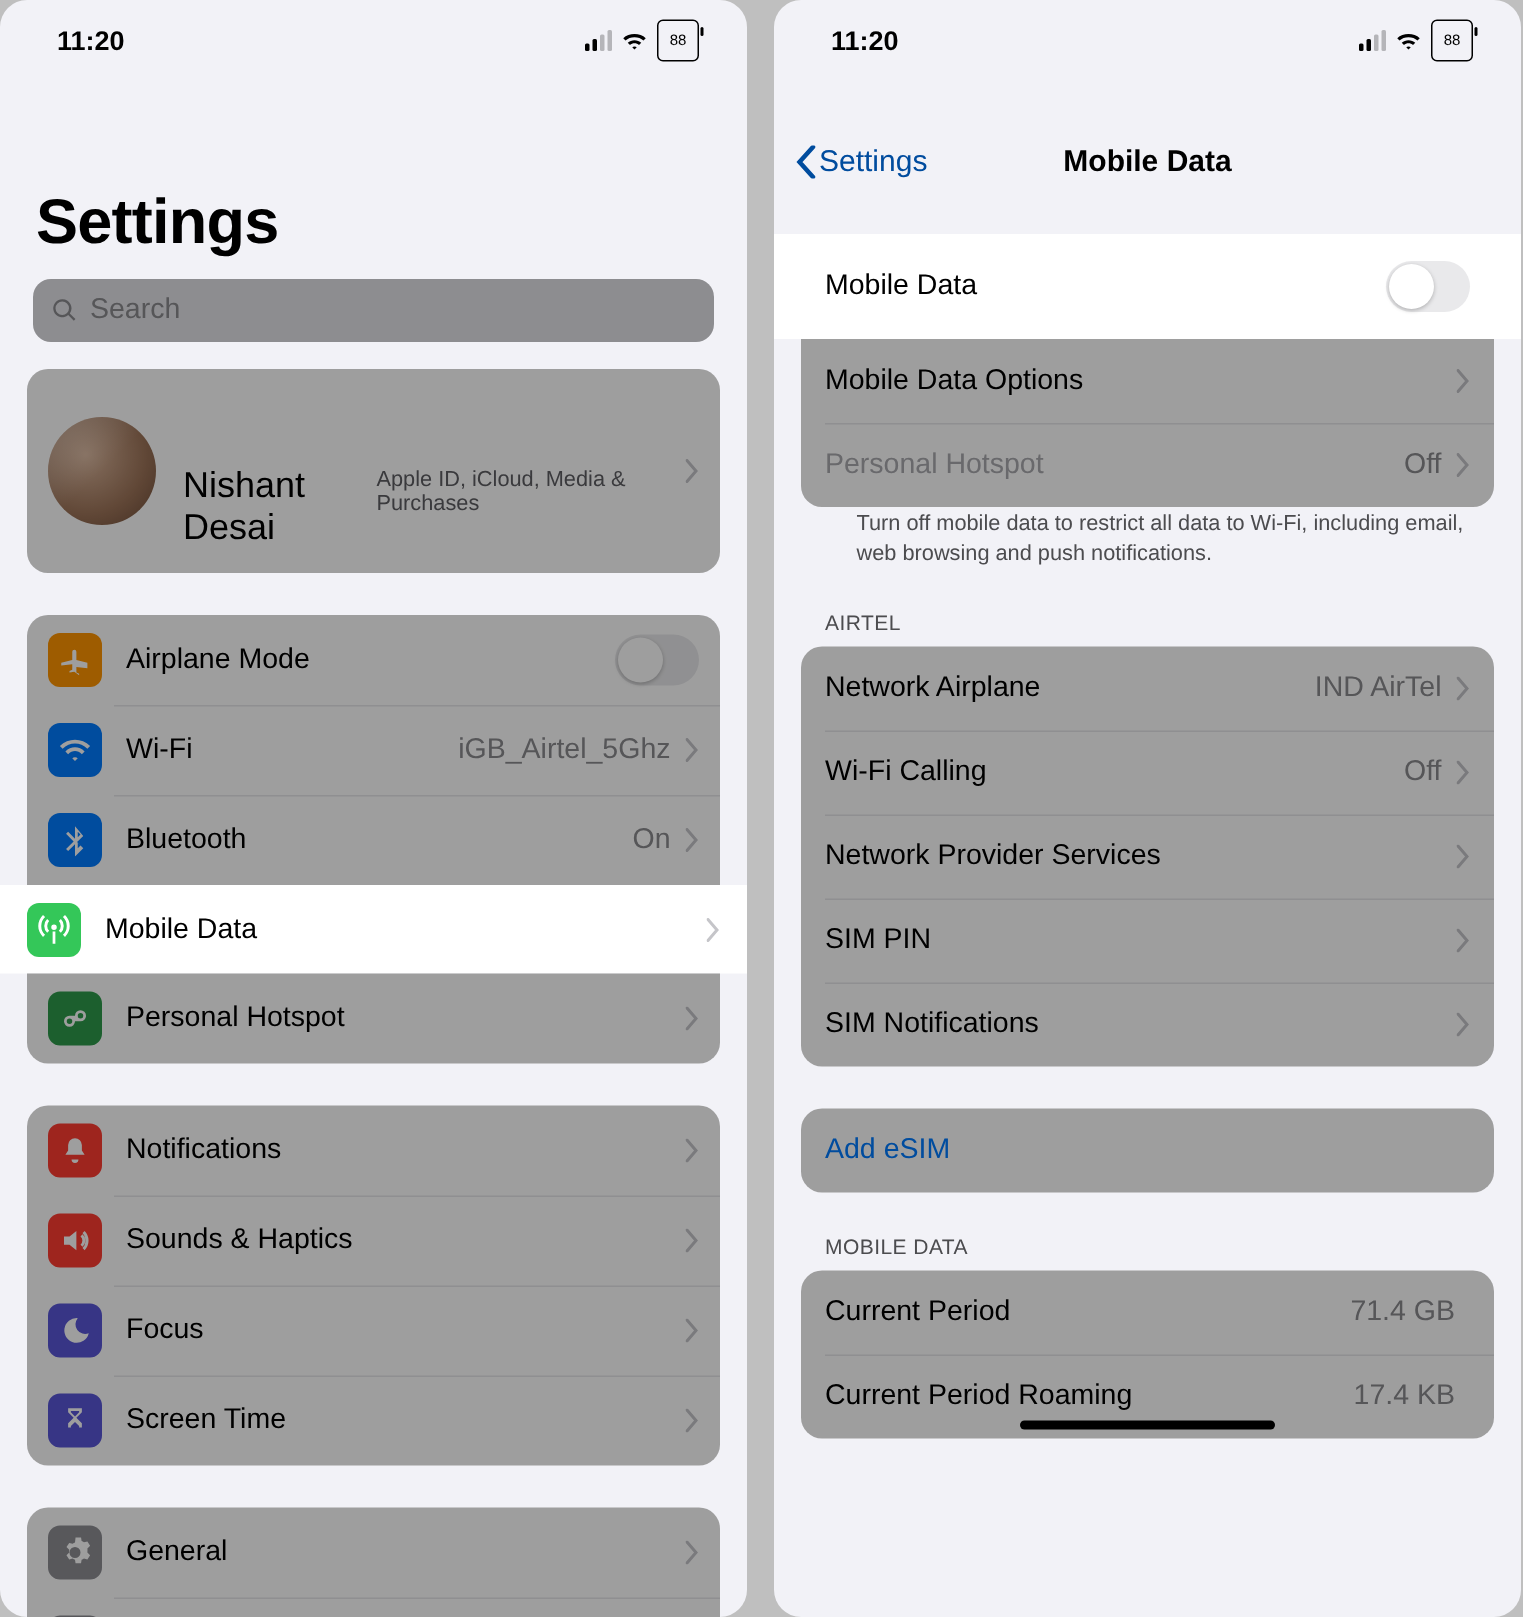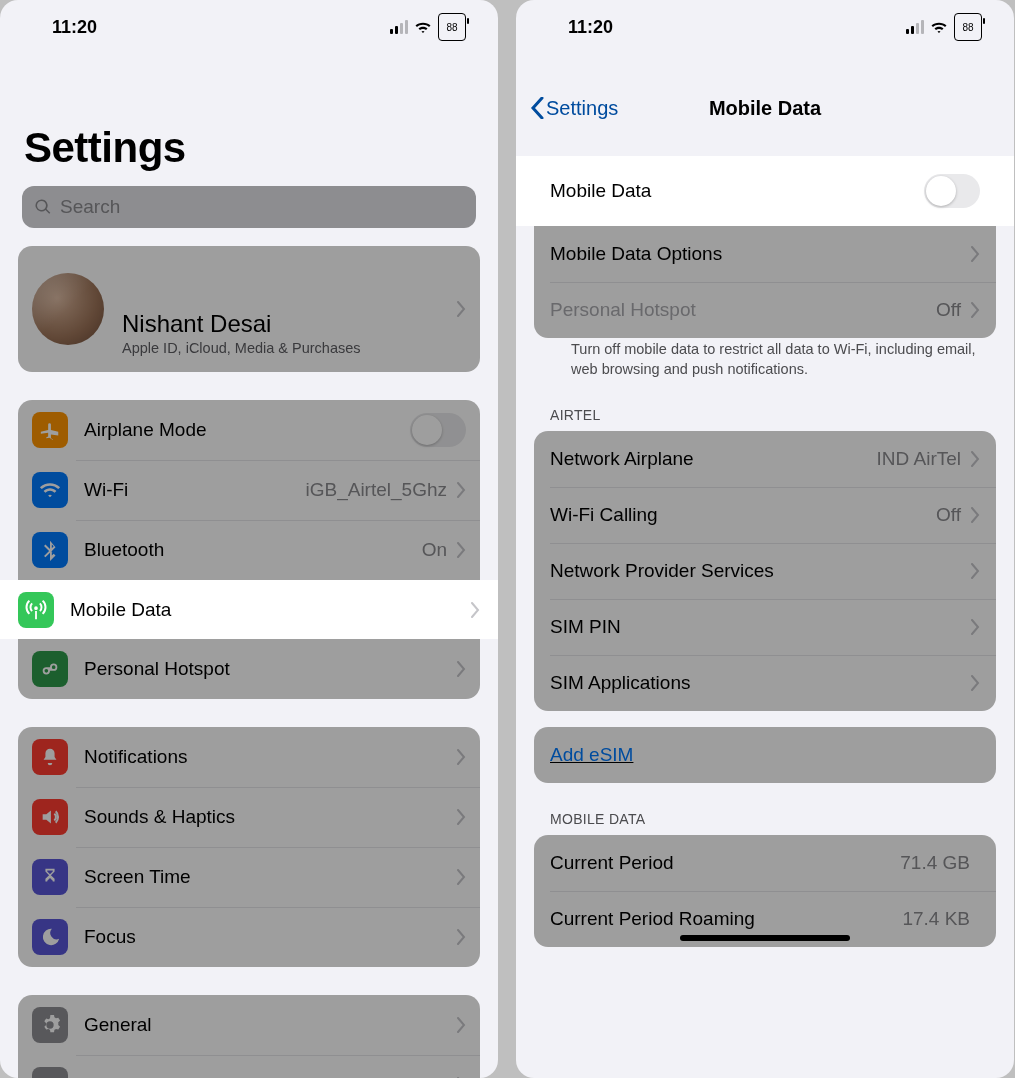--- a/index.html
+++ b/index.html
@@ -26,21 +26,21 @@
   
   .dim {
     filter: brightness(0.62);
   }
   
   .status-bar {
     height: 54px;
     display: flex;
     align-items: center;
     justify-content: space-between;
-    padding: 0 32px 0 52px;
+    padding: 0 32px 0 38px;
     font-size: 18px;
     font-weight: 600;
   }
   .status-icons { display: flex; align-items: center; gap: 6px; }
   .signal-bars { display: flex; align-items: flex-end; gap: 2px; height: 14px; }
   .signal-bars span { width: 3px; background: #000; border-radius: 1px; }
   .signal-bars .b1 { height: 5px; } .signal-bars .b2 { height: 8px; }
   .signal-bars .b3 { height: 11px; opacity: .25; } .signal-bars .b4 { height: 14px; opacity: .25; }
   .battery {
     width: 28px; height: 28px; border: 1.5px solid #000; border-radius: 4px;
@@ -80,21 +80,21 @@
   .green { background:#34c759; } .dgreen { background:#2d9a4a; }
   .red { background:#ff3b30; } .purple { background:#5856d6; }
   .indigo { background:#5856d6; } .grey { background:#8e8e93; }
   .account-row { padding: 16px 14px; }
   .avatar {
     width: 72px; height: 72px; border-radius: 50%; margin-right: 18px;
     background: radial-gradient(circle at 35% 35%, #d8b49a, #9c7358 60%, #6b4a37);
     position:relative; overflow:hidden;
   }
   .avatar::after { content:""; position:absolute; inset:0; background:linear-gradient(135deg,rgba(255,255,255,.3),transparent 50%); }
-  .name-block { display:flex; flex-direction:column; flex:1;margin-top:48px; }
+  .name-block { display:flex; flex-direction:row; flex:1;margin-top:48px; }
   .name-block .name { font-size: 24px; font-weight: 500; }
   .name-block .sub { font-size: 14.5px; color:#5d5d62; margin-top: 2px; }
   .toggle {
     width: 56px; height: 34px; border-radius: 17px; background:#e9e9eb; position:relative;
   }
   .toggle .knob {
     width: 30px; height: 30px; border-radius:50%; background:#fff;
     position:absolute; top:2px; left:2px; box-shadow: 0 1px 3px rgba(0,0,0,.25);
   }
   .toggle.on { background:#34c759; }
@@ -301,39 +301,39 @@
             </svg>
           </div>
         <span class="label">Sounds &amp; Haptics</span>
         <span class="chev">
             <svg viewBox="0 0 9 16">
               <path d="M1 1l6 7-6 7" stroke="#c5c5c9" stroke-width="2" fill="none" stroke-linecap="round"></path>
             </svg>
           </span>
       </div>
       <div class="row">
+        <div class="icon-sq purple">
+            <svg viewBox="0 0 24 24">
+              <path d="M14 3a9 9 0 108 11 7 7 0 01-8-11z"></path>
+            </svg>
+          </div>
+        <span class="label">Focus</span>
+        <span class="chev">
+            <svg viewBox="0 0 9 16">
+              <path d="M1 1l6 7-6 7" stroke="#c5c5c9" stroke-width="2" fill="none" stroke-linecap="round"></path>
+            </svg>
+          </span>
+      </div>
+      <div class="row">
         <div class="icon-sq indigo">
             <svg viewBox="0 0 24 24">
               <path d="M7 3h10v3l-4 4 4 4v3H7v-3l4-4-4-4zm2 2v1l3 3 3-3V5zm0 12h6v-1l-3-3-3 3z"></path>
             </svg>
           </div>
         <span class="label">Screen Time</span>
-        <span class="chev">
-            <svg viewBox="0 0 9 16">
-              <path d="M1 1l6 7-6 7" stroke="#c5c5c9" stroke-width="2" fill="none" stroke-linecap="round"></path>
-            </svg>
-          </span>
-      </div>
-      <div class="row">
-        <div class="icon-sq purple">
-            <svg viewBox="0 0 24 24">
-              <path d="M14 3a9 9 0 108 11 7 7 0 01-8-11z"></path>
-            </svg>
-          </div>
-        <span class="label">Focus</span>
         <span class="chev">
             <svg viewBox="0 0 9 16">
               <path d="M1 1l6 7-6 7" stroke="#c5c5c9" stroke-width="2" fill="none" stroke-linecap="round"></path>
             </svg>
           </span>
       </div>
     </div>
 
     <div class="group">
       <div class="row">
@@ -463,30 +463,30 @@
       </div>
       <div class="lrow">
         <span class="label">SIM PIN</span>
         <span class="chev">
             <svg viewBox="0 0 9 16">
               <path d="M1 1l6 7-6 7" stroke="#c5c5c9" stroke-width="2" fill="none" stroke-linecap="round"></path>
             </svg>
           </span>
       </div>
       <div class="lrow">
-        <span class="label">SIM Applications</span>
-        <span class="chev">
-            <svg viewBox="0 0 9 16">
-              <path d="M1 1l6 7-6 7" stroke="#c5c5c9" stroke-width="2" fill="none" stroke-linecap="round"></path>
-            </svg>
-          </span>
-      </div>
-    </div>
-
-    <div class="list link-row" style="margin-top:16px;text-decoration:underline;">
+        <span class="label">SIM Notifications</span>
+        <span class="chev">
+            <svg viewBox="0 0 9 16">
+              <path d="M1 1l6 7-6 7" stroke="#c5c5c9" stroke-width="2" fill="none" stroke-linecap="round"></path>
+            </svg>
+          </span>
+      </div>
+    </div>
+
+    <div class="list link-row" style="margin-top:28px;">
       <div class="lrow">
         <span class="label">Add eSIM</span>
       </div>
     </div>
 
     <div class="section-header">MOBILE DATA</div>
 
     <div class="list" style="margin-top:0;">
       <div class="lrow">
         <span class="label">Current Period</span>

